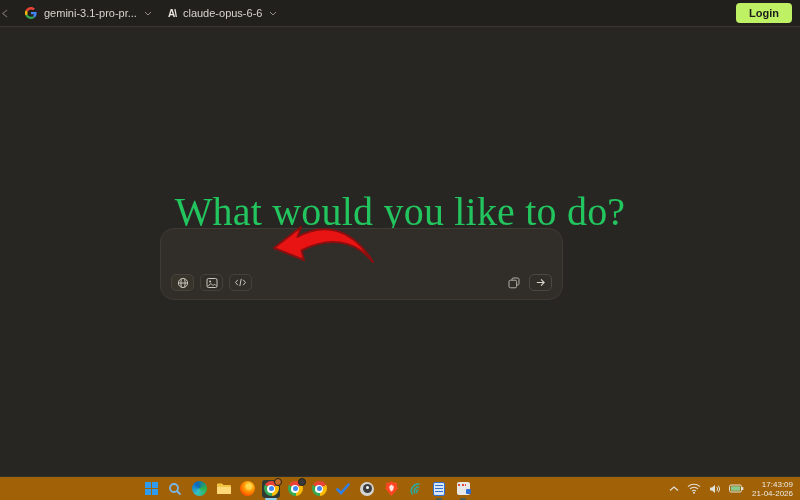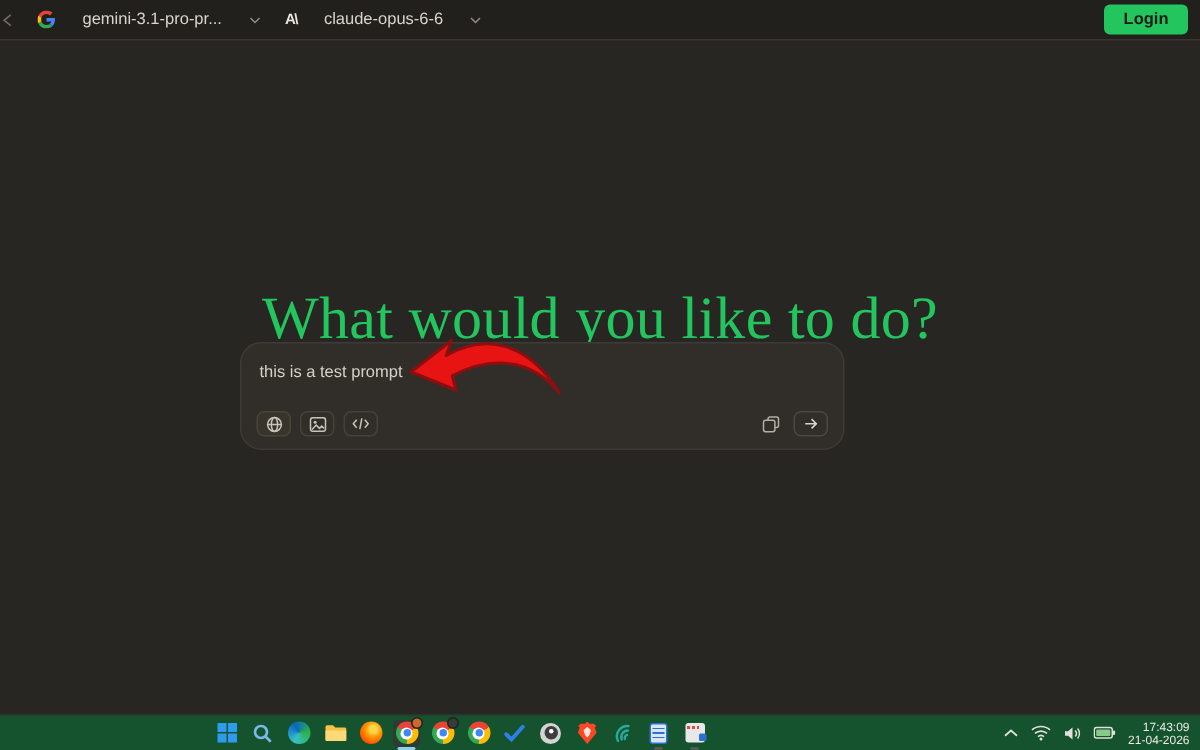--- a/index.html
+++ b/index.html
@@ -10,27 +10,27 @@
   }
 
   
   .topbar {
     position:absolute; top:0; left:0; right:0; height:27px;
     background:#21201d; border-bottom:1px solid #3a3732;
     display:flex; align-items:center; padding:0 8px 0 2px; gap:16px;
   }
   .collapse-icon { color:#6e6a63; display:flex; margin-left:-2px; }
   .model-sel {
-    display:flex; align-items:center; gap:18px;
+    display:flex; align-items:center; gap:7px;
     color:#d9d5cd; font-size:11px; cursor:pointer;
   }
   .anthropic-mark { font-weight:bold; font-size:10px; color:#e9e6df; letter-spacing:-1px; }
   .chev { color:#928e86; display:flex; }
   .login-btn {
-    margin-left:auto; background:#22c55e; color:#1d1c1a;
+    margin-left:auto; background:#bef264; color:#1d1c1a;
     border:none; border-radius:4px; font-size:11px; font-weight:600;
     padding:4px 13px; cursor:pointer; font-family:"Liberation Sans", sans-serif;
   }
 
   
   .stage { position:absolute; left:160px; top:0; width:403px; }
   .heading {
     position:absolute; top:188px; left:0; width:100%;
     margin:0; text-align:center;
     font-family:"Liberation Serif", serif; font-weight:500;
@@ -56,21 +56,21 @@
     background:transparent; color:#d9d5cd;
     display:flex; align-items:center; justify-content:center; cursor:pointer;
   }
 
   
   .red-arrow { position:absolute; left:266px; top:218px; pointer-events:none; }
 
   
   .taskbar {
     position:absolute; bottom:0; left:0; right:0; height:24px;
-    background:#14532d; border-top:1px solid #2d332d;
+    background:#a16207; border-top:1px solid #2d332d;
     display:flex; align-items:center;
   }
   .tb-icons { display:flex; gap:6px; margin-left:142px; align-items:center; }
   .tb-icon {
     width:18px; height:18px; position:relative;
     display:flex; align-items:center; justify-content:center; cursor:pointer;
   }
   .tb-icon.active { background:#2e3a33; border-radius:3px; }
   .tb-icon.active::after {
     content:""; position:absolute; bottom:-2px; left:3px; right:3px;
@@ -143,21 +143,20 @@
     </span>
   </div>
 
   <button class="login-btn">Login</button>
 </div>
 
 <h1 class="heading">What would you like to do?</h1>
 
 <div class="stage">
   <div class="prompt-box">
-    <div class="prompt-text">this is a test prompt</div>
 
     <div class="pb-toolbar">
       <span class="tool-btn">
         <svg width="12" height="12" viewBox="0 0 12 12">
           <circle cx="6" cy="6" r="4.6" fill="none" stroke="currentColor" stroke-width="1"></circle>
           <ellipse cx="6" cy="6" rx="2.1" ry="4.6" fill="none" stroke="currentColor" stroke-width="1"></ellipse>
           <path d="M1.4 6h9.2" stroke="currentColor" stroke-width="1"></path>
         </svg>
       </span>
       <span class="tool-btn ghost">

